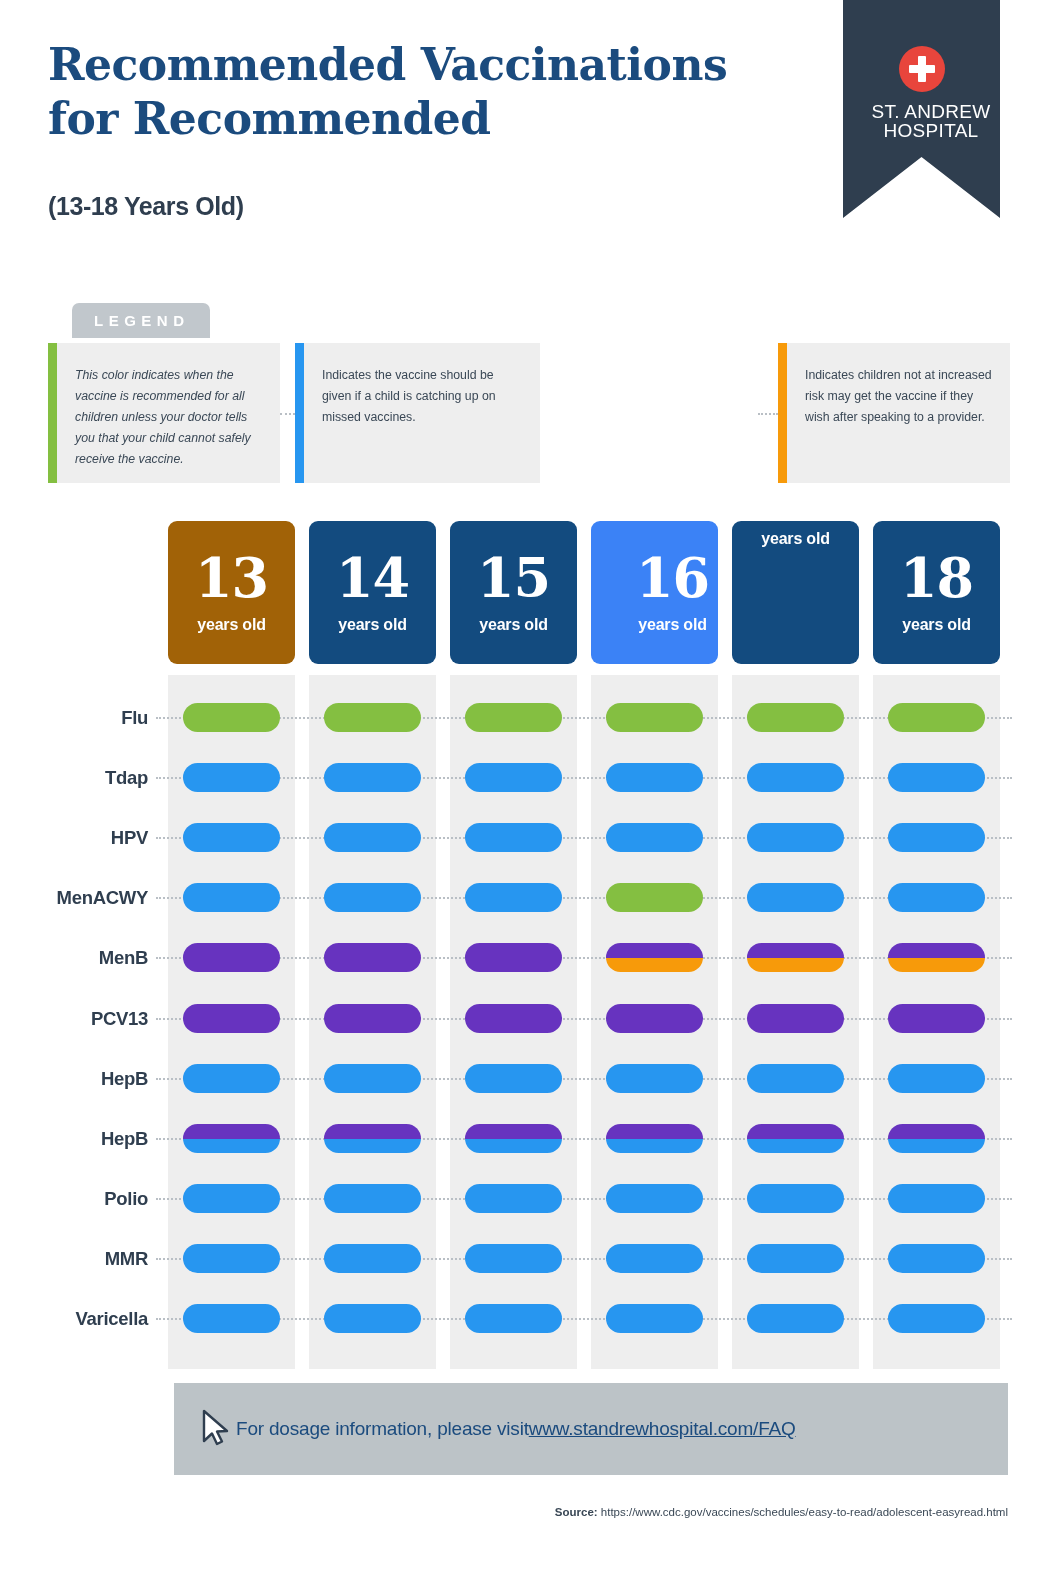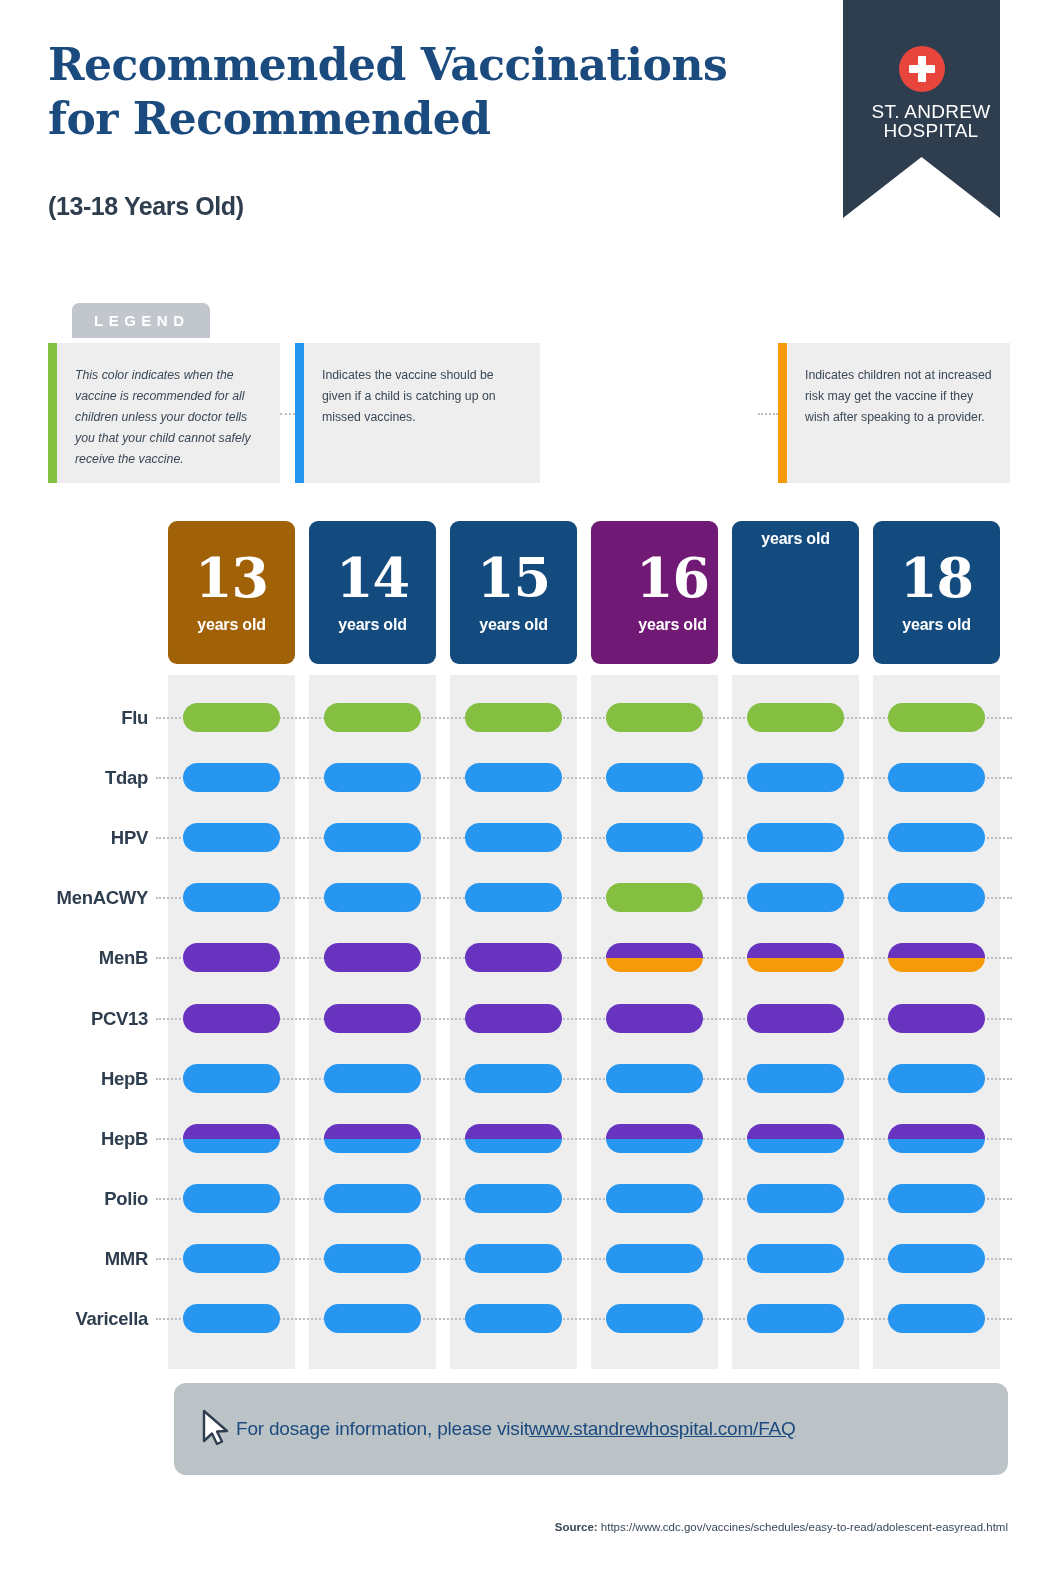--- a/index.html
+++ b/index.html
@@ -178,21 +178,21 @@
   .pill-half { position: absolute; left: 0; width: 100%; height: 50%; }
   .pill-top { top: 0; }
   .pill-bottom { bottom: 0; }
 
   
   .cta {
     position: absolute;
     left: 174px; top: 1383px;
     width: 834px; height: 92px;
     background: #bcc3c7;
-    border-radius: 12px;
+    border-radius: 0;
   }
   .cursor-icon {
     position: absolute;
     left: 27px; top: 26px;
     width: 30px; height: 38px;
   }
   .cta-text {
     position: absolute;
     left: 62px; top: 0; height: 92px;
     display: flex; align-items: center;
@@ -205,21 +205,20 @@
     color: #1b4b7e;
   }
 
   
   .source {
     position: absolute;
     left: 0; top: 1506px; width: 1008px;
     text-align: right;
     font-size: 11.5px;
     color: #3a4856;
-    margin-top: 15px;
   }
   .source b { font-weight: bold; }
 </style>
 </head>
 <body>
 
 <div id="page">
 
   <div class="title">
     <div>Recommended Vaccinations</div>
@@ -271,21 +270,21 @@
       <div class="age-card" style="left: 309px; background: rgb(19, 75, 127);">
         <div class="age-num">14</div>
         <div class="age-unit">years old</div>
       </div>
       <div class="col-strip" style="left: 450px;"></div>
       <div class="age-card" style="left: 450px; background: rgb(19, 75, 127);">
         <div class="age-num">15</div>
         <div class="age-unit">years old</div>
       </div>
       <div class="col-strip" style="left: 591px;"></div>
-      <div class="age-card" style="left: 591px; background: #701a75; padding-left: 36px;">
+      <div class="age-card" style="left: 591px; background: #3b82f6; padding-left: 36px;">
         <div class="age-num">16</div>
         <div class="age-unit">years old</div>
       </div>
       <div class="col-strip" style="left: 732px;"></div>
       <div class="age-card" style="left: 732px; background: rgb(19, 75, 127);">
         <div class="age-unit">years old</div>
       </div>
       <div class="col-strip" style="left: 873px;"></div>
       <div class="age-card" style="left: 873px; background: rgb(19, 75, 127);">
         <div class="age-num">18</div>

